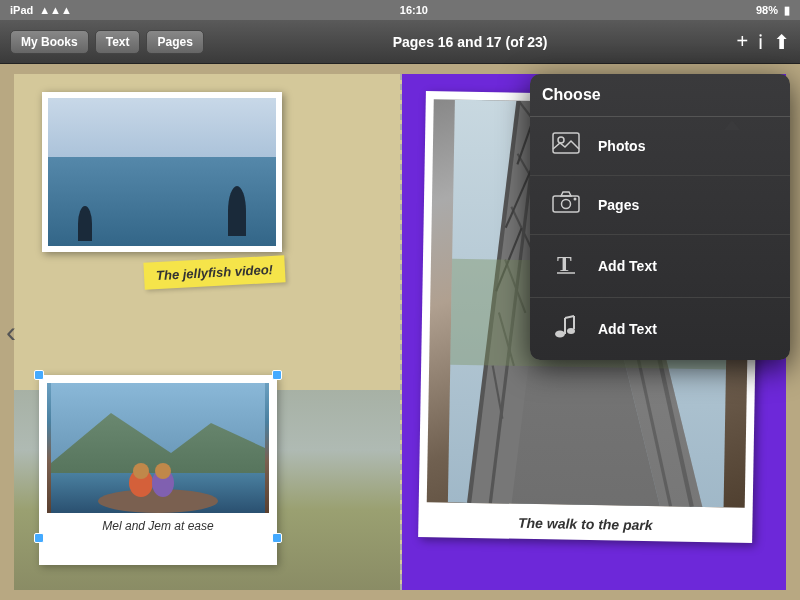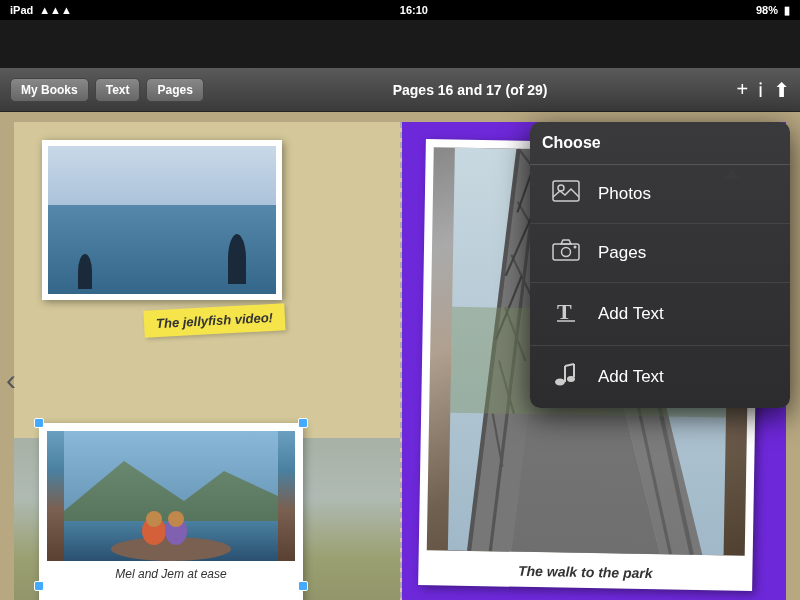--- a/index.html
+++ b/index.html
@@ -7,42 +7,41 @@
       width: 800px;
       height: 600px;
       overflow: hidden;
       font-family: -apple-system, 'Helvetica Neue', Arial, sans-serif;
       background: #1a1a1a;
     }
 
     
     .status-bar {
       height: 20px;
-      background: #000000;
+      background: #737373;
       display: flex;
       align-items: center;
       justify-content: space-between;
       padding: 0 10px;
       color: white;
       font-size: 11px;
       font-weight: 600;
     }
     .status-left { display: flex; align-items: center; gap: 6px; }
     .status-right { display: flex; align-items: center; gap: 6px; }
 
     
     .toolbar {
       height: 44px;
       background: linear-gradient(to bottom, #5a5a5a, #3a3a3a);
       display: flex;
       align-items: center;
       padding: 0 10px;
       gap: 6px;
       border-bottom: 1px solid #222;
-      margin-top: 48px;
     }
     .toolbar-btn {
       background: linear-gradient(to bottom, #888, #666);
       color: white;
       border: 1px solid #444;
       border-radius: 5px;
       padding: 4px 10px;
       font-size: 12px;
       font-weight: 600;
       cursor: pointer;
@@ -179,21 +178,21 @@
       color: #333;
       font-style: italic;
       z-index: 5;
     }
 
     
     .polaroid-bottom-left {
       position: absolute;
       bottom: 25px;
       left: 25px;
-      width: 264px;
+      width: 238px;
       background: white;
       padding: 8px 8px 30px 8px;
       box-shadow: 2px 2px 8px rgba(0,0,0,0.3);
     }
     .polaroid-photo {
       width: 100%;
       height: 130px;
       background: linear-gradient(180deg, #6a9fc0 0%, #4a80a0 30%, #7a6050 60%, #5a4030 100%);
       position: relative;
       overflow: hidden;
@@ -276,22 +275,22 @@
     }
     .popup-item:last-child { border-bottom: none; }
     .popup-item-icon {
       width: 32px;
       text-align: center;
       font-size: 22px;
       color: #ccc;
     }
     .popup-item-label {
       color: white;
-      font-size: 17px;
-      font-weight: 400;
+      font-size: 14px;
+      font-weight: 700;
     }
 
     
     .popup-arrow {
       position: absolute;
       top: 56px;
       right: 60px;
       width: 0;
       height: 0;
       border-left: 8px solid transparent;
@@ -342,21 +341,21 @@
     <span>▮</span>
   </div>
 </div>
 
 <div class="toolbar">
   <button class="toolbar-btn">My Books</button>
   <button class="toolbar-btn">Text</button>
   <button class="toolbar-btn">Pages</button>
   <div class="toolbar-center">
     <span>Pages 16 and 17</span>
-    <span>(of 29)</span>
+    <span>(of 23)</span>
   </div>
   <div class="toolbar-right">
     <button class="toolbar-icon-btn">+</button>
     <button class="toolbar-icon-btn">ℹ</button>
     <button class="toolbar-icon-btn">⬆</button>
   </div>
 </div>
 
 <div class="canvas-area">
 

